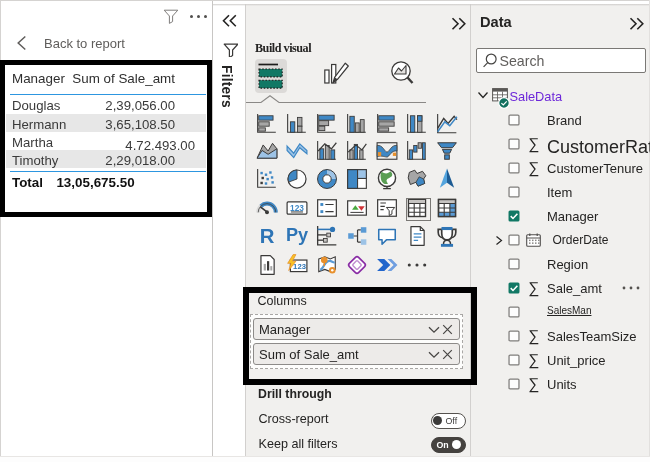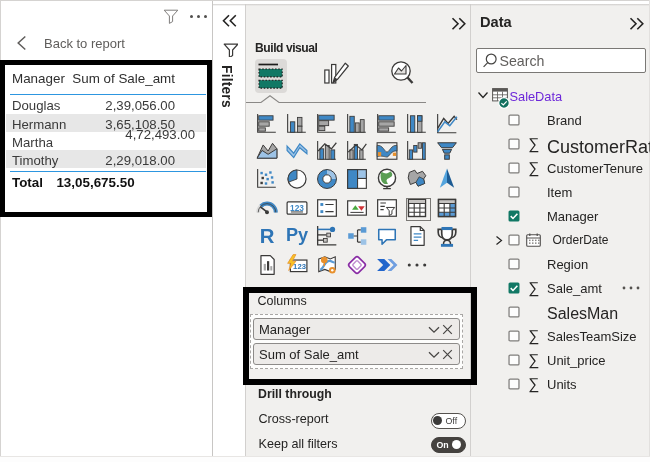--- a/index.html
+++ b/index.html
@@ -27,38 +27,38 @@
     <div style="position:absolute;left:0px;top:60px;width:211.5px;height:157px;border:5.5px solid #000;background:#fff;box-sizing:border-box;"></div>
     <div style="position:absolute;left:12px;top:70.8px;font-size:13.4px;color:#2f2f2f;font-weight:400;white-space:nowrap;">Manager</div>
     <div style="position:absolute;left:15px;top:70.8px;width:160px;text-align:right;font-size:13.4px;color:#2f2f2f;font-weight:400;white-space:nowrap;">Sum of Sale_amt</div>
     <div style="position:absolute;left:10px;top:93.5px;width:196px;height:1.6px;background:#2d96e0"></div>
     <div style="position:absolute;left:12px;top:98.3px;font-size:13.2px;color:#3a3a3a;font-weight:400;white-space:nowrap;">Douglas</div>
     <div style="position:absolute;left:15px;top:98.3px;width:160px;text-align:right;font-size:13.2px;color:#3a3a3a;font-weight:400;white-space:nowrap;">2,39,056.00</div>
     <div style="position:absolute;left:5.5px;top:113.7px;width:200px;height:18.2px;background:#e7e7e7"></div>
     <div style="position:absolute;left:12px;top:116.5px;font-size:13.2px;color:#3a3a3a;font-weight:400;white-space:nowrap;">Hermann</div>
     <div style="position:absolute;left:15px;top:116.5px;width:160px;text-align:right;font-size:13.2px;color:#3a3a3a;font-weight:400;white-space:nowrap;">3,65,108.50</div>
     <div style="position:absolute;left:12px;top:134.70000000000002px;font-size:13.2px;color:#3a3a3a;font-weight:400;white-space:nowrap;">Martha</div>
-    <div style="position:absolute;left:15px;top:127px;width:160px;text-align:right;font-size:13.2px;color:#3a3a3a;font-weight:400;white-space:nowrap;padding-left:20px;">4,72,493.00</div>
+    <div style="position:absolute;left:15px;top:138px;width:160px;text-align:right;font-size:13.2px;color:#3a3a3a;font-weight:400;white-space:nowrap;padding-left:20px;">4,72,493.00</div>
     <div style="position:absolute;left:5.5px;top:150.1px;width:200px;height:18.2px;background:#e7e7e7"></div>
     <div style="position:absolute;left:12px;top:152.9px;font-size:13.2px;color:#3a3a3a;font-weight:400;white-space:nowrap;">Timothy</div>
     <div style="position:absolute;left:15px;top:152.9px;width:160px;text-align:right;font-size:13.2px;color:#3a3a3a;font-weight:400;white-space:nowrap;">2,29,018.00</div>
     <div style="position:absolute;left:10px;top:170.8px;width:196px;height:1.6px;background:#2d96e0"></div>
     <div style="position:absolute;left:12px;top:175.4px;font-size:13.4px;color:#111;font-weight:700;white-space:nowrap;">Total</div>
     <div style="position:absolute;left:15.5px;top:175.4px;width:160px;text-align:center;font-size:13.4px;color:#111;font-weight:700;white-space:nowrap;">13,05,675.50</div>
     <svg style="position:absolute;left:221.5px;top:14px" width="16" height="15" viewBox="0 0 16 15" fill="none" xmlns="http://www.w3.org/2000/svg">
       <path d="M13.8,1.2 L8.3,6.7 L13.8,12.2 M7,1.2 L1.5,6.7 L7,12.2" stroke="#252423" stroke-width="1.6"></path>
     </svg>
     <svg style="position:absolute;left:223px;top:42.5px" width="15" height="14" viewBox="0 0 15 14" fill="none" xmlns="http://www.w3.org/2000/svg">
       <path d="M1.2,1.2 H14.8 L9.6,7 V12.6 L6.4,14.4 V7 Z" stroke="#3b3a39" stroke-width="1.2" stroke-linejoin="round"></path>
     </svg>
     <div style="position:absolute;left:218.5px;top:65px;writing-mode:vertical-rl;font-size:13.8px;font-weight:700;color:#252423;letter-spacing:0.2px;">Filters</div>
     <svg style="position:absolute;left:450.5px;top:17px" width="16" height="15" viewBox="0 0 16 15" fill="none" xmlns="http://www.w3.org/2000/svg">
       <path d="M1.5,1.2 L7,6.7 L1.5,12.2 M8.3,1.2 L13.8,6.7 L8.3,12.2" stroke="#252423" stroke-width="1.6"></path>
     </svg>
-    <div style="position:absolute;left:255px;top:40.9px;font-size:12.1px;color:#252423;font-weight:700;white-space:nowrap;letter-spacing:-0.45px;">Build visual</div>
+    <div style="position:absolute;left:255px;top:40.9px;font-size:12.1px;color:#252423;font-weight:700;white-space:nowrap;letter-spacing:-0.45px;font-family:Liberation Serif, serif;">Build visual</div>
     <div style="position:absolute;left:254.5px;top:58.5px;width:32px;height:34px;background:#dcdad8;border-radius:4px;"></div>
     <svg style="position:absolute;left:257.5px;top:63px" width="26" height="26" viewBox="0 0 26 26" fill="none" xmlns="http://www.w3.org/2000/svg">
       <path d="M0.5,1.5 H20" stroke="#1d1c1b" stroke-width="1.7"></path>
       <rect x="1" y="6" width="23.2" height="7.9" fill="#117865" stroke="#1d1c1b" stroke-width="1.1" stroke-dasharray="1.6,1.6"></rect>
       <rect x="1" y="17.2" width="23.2" height="7.9" fill="#117865" stroke="#1d1c1b" stroke-width="1.1" stroke-dasharray="1.6,1.6"></rect>
     </svg>
     <svg style="position:absolute;left:323px;top:61px" width="27" height="30" viewBox="0 0 27 30" fill="none" xmlns="http://www.w3.org/2000/svg">
       <rect x="1.8" y="9" width="4.2" height="13" stroke="#3b3a39" stroke-width="1.2" fill="#fff"></rect>
       <rect x="8.6" y="3.5" width="4.2" height="18.5" stroke="#3b3a39" stroke-width="1.2" fill="#fff"></rect>
       <path d="M22.3,2.2 L25.3,5 L14.5,18.3 L10,21.8 L11.6,16.3 Z" fill="#fff" stroke="#3b3a39" stroke-width="1.2" stroke-linejoin="round"></path>
@@ -409,21 +409,21 @@
     <div style="position:absolute;left:528.3px;top:279px;font-size:15.5px;color:#252423;font-weight:400;white-space:nowrap;">∑</div>
     <div style="position:absolute;left:547px;top:280.7px;font-size:13px;color:#252423;font-weight:400;white-space:nowrap;">Sale_amt</div>
     <svg style="position:absolute;left:621px;top:286px" width="20" height="4" viewBox="0 0 20 4" fill="none" xmlns="http://www.w3.org/2000/svg">
       <circle cx="3" cy="2" r="1.4" fill="#55524f"></circle>
       <circle cx="10" cy="2" r="1.4" fill="#55524f"></circle>
       <circle cx="17" cy="2" r="1.4" fill="#55524f"></circle>
     </svg>
     <svg style="position:absolute;left:507.5px;top:306.3px" width="12" height="12" viewBox="0 0 11.5 11.5" fill="none" xmlns="http://www.w3.org/2000/svg">
       <rect x="1" y="1" width="9.5" height="9.5" rx="1" fill="#fdfdfd" stroke="#7f7d7b" stroke-width="1.2"></rect>
     </svg>
-    <div style="position:absolute;left:547px;top:304.7px;font-size:16px;color:#252423;font-weight:400;white-space:nowrap;">SalesMan</div>
+    <div style="position:absolute;left:547px;top:304.7px;font-size:10px;color:#252423;font-weight:400;white-space:nowrap;text-decoration:underline;">SalesMan</div>
     <svg style="position:absolute;left:507.5px;top:330.3px" width="12" height="12" viewBox="0 0 11.5 11.5" fill="none" xmlns="http://www.w3.org/2000/svg">
       <rect x="1" y="1" width="9.5" height="9.5" rx="1" fill="#fdfdfd" stroke="#7f7d7b" stroke-width="1.2"></rect>
     </svg>
     <div style="position:absolute;left:528.3px;top:327px;font-size:15.5px;color:#252423;font-weight:400;white-space:nowrap;">∑</div>
     <div style="position:absolute;left:547px;top:328.7px;font-size:13px;color:#252423;font-weight:400;white-space:nowrap;">SalesTeamSize</div>
     <svg style="position:absolute;left:507.5px;top:354.3px" width="12" height="12" viewBox="0 0 11.5 11.5" fill="none" xmlns="http://www.w3.org/2000/svg">
       <rect x="1" y="1" width="9.5" height="9.5" rx="1" fill="#fdfdfd" stroke="#7f7d7b" stroke-width="1.2"></rect>
     </svg>
     <div style="position:absolute;left:528.3px;top:351px;font-size:15.5px;color:#252423;font-weight:400;white-space:nowrap;">∑</div>
     <div style="position:absolute;left:547px;top:352.7px;font-size:13px;color:#252423;font-weight:400;white-space:nowrap;">Unit_price</div>

